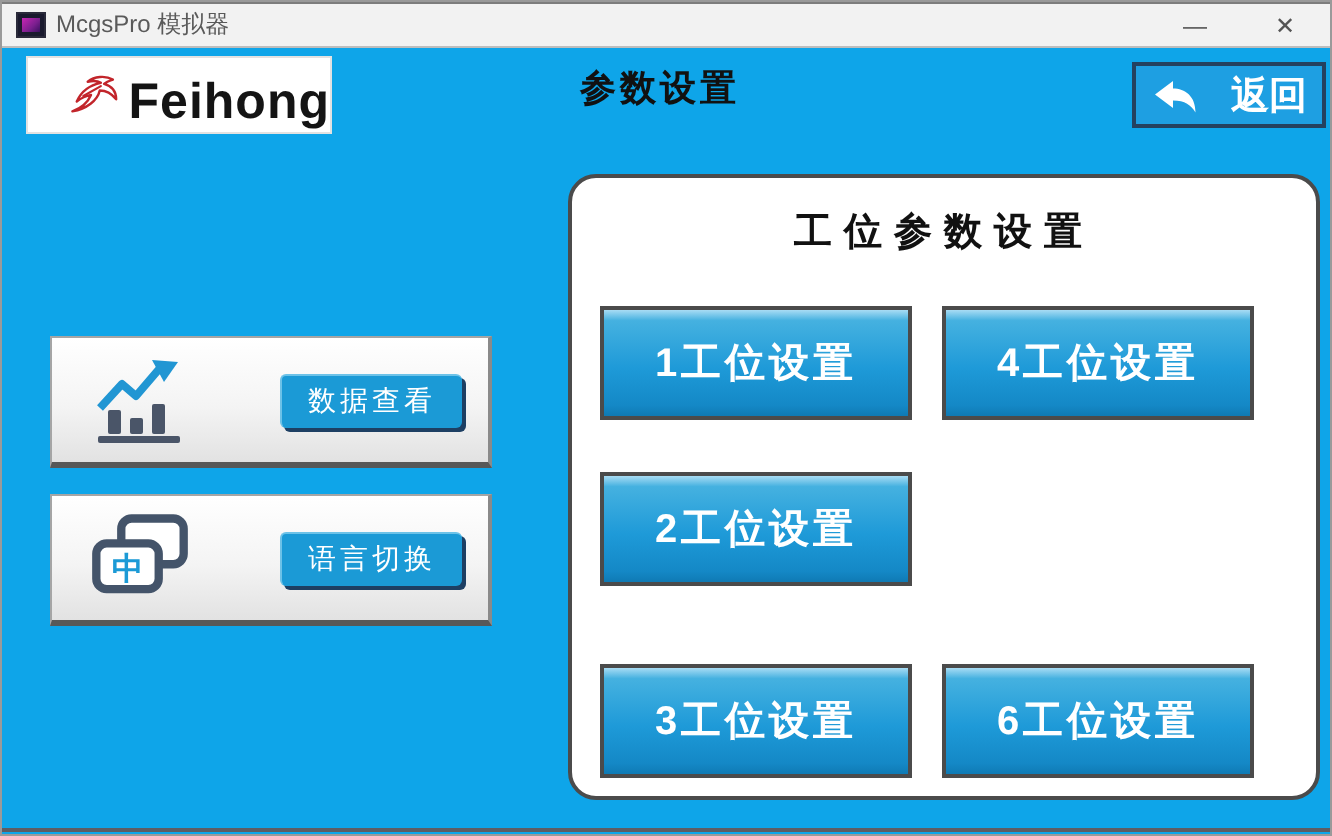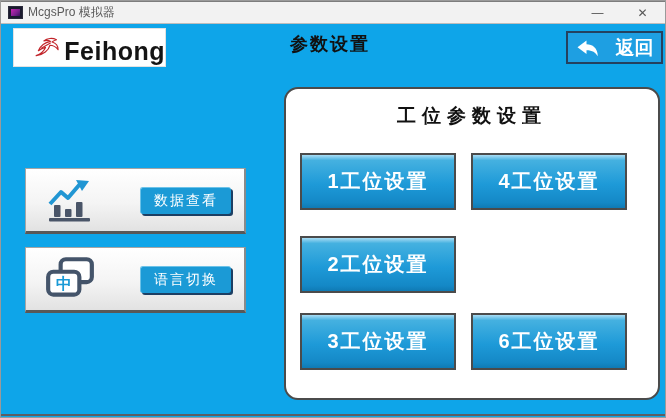--- a/index.html
+++ b/index.html
@@ -77,21 +77,21 @@
     position:absolute; left:0; top:14px; width:100%; text-align:center;
     font-size:19px; font-weight:bold; color:#111; letter-spacing:6px;
   }
   .station-btn {
     position:absolute; width:156px; height:57px;
     border:2px solid #4b4b4b; border-radius:0;
     background:linear-gradient(180deg,#a8dcf4 0%,#45b1e0 10%,#1e9ad8 55%,#1488c6 90%,#0f7ab4 100%);
     color:#fff; font-size:20px; font-weight:bold; letter-spacing:2px;
     display:flex; align-items:center; justify-content:center; cursor:pointer;
   }
-  .r1{ top:64px; } .r2{ top:147px; } .r3{ top:224px; }
+  .r1{ top:64px; } .r2{ top:147px; } .r3{ top:243px; }
   .c1{ left:14px; } .c2{ left:185px; }
 
   .bottom-line {
     position:absolute; left:0; top:413px; width:100%; height:2px; background:#5d5d64;
   }
 </style>
 </head>
 <body>
 
 <div class="window">

